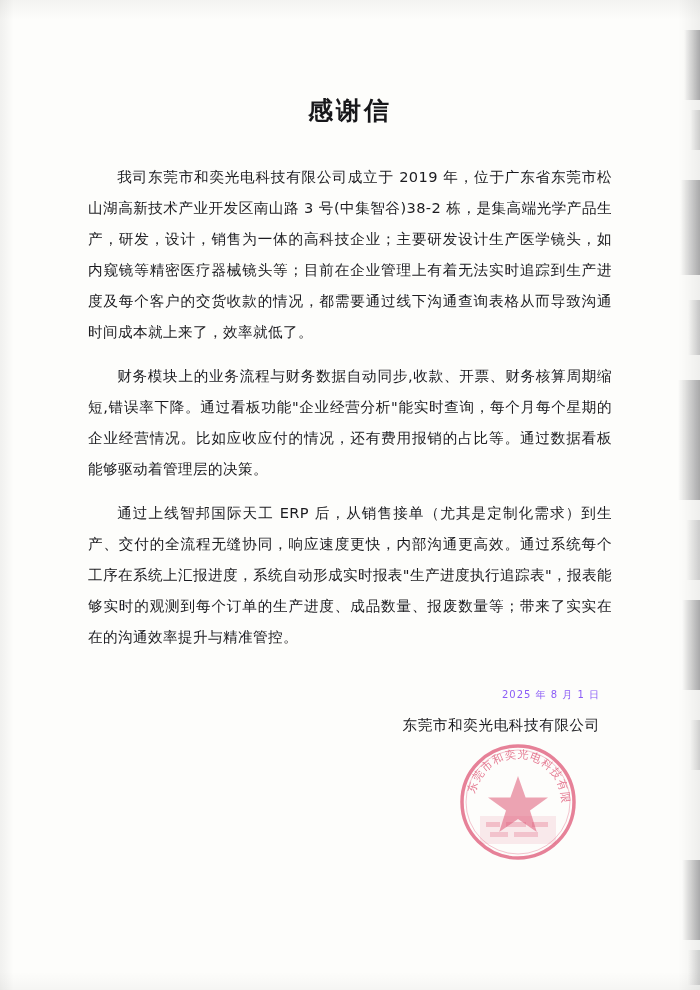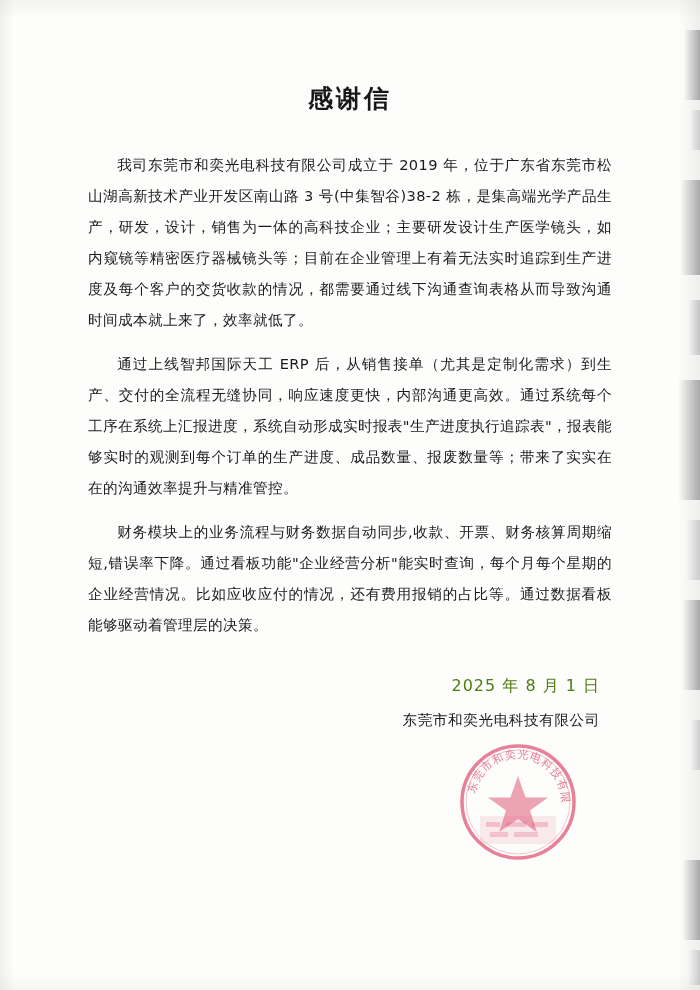--- a/index.html
+++ b/index.html
@@ -45,21 +45,21 @@
   }
   .streak {
     position: absolute;
     right: 0;
     background: linear-gradient(90deg, rgba(120,120,125,0) 0%, rgba(70,70,75,0.75) 100%);
   }
 
   .content {
     position: absolute;
     left: 88px;
-    top: 0;
+    top: 12px;
     width: 524px;
     height: 698px;
   }
 
   .doc-title {
     text-align: center;
     font-size: 25px;
     font-weight: bold;
     letter-spacing: 3px;
     color: #17171a;
@@ -84,22 +84,22 @@
   }
 
   .sign-block {
     margin-top: 36px;
     text-align: right;
     padding-right: 12px;
     position: relative;
     z-index: 3;
   }
   .sign-date {
-    font-size: 16px;
-    color: #4d7c0f;
+    font-size: 10px;
+    color: #8b5cf6;
     letter-spacing: 1px;
     margin-bottom: 14px;
     font-family: "DejaVu Sans", sans-serif;
     margin-top: 24px;
   }
   .sign-company {
     font-size: 14.6px;
     color: #1b1b1f;
     letter-spacing: 0.6px;
     font-family: "DejaVu Sans", sans-serif;
@@ -160,22 +160,22 @@
       <rect x="58" y="92" width="24" height="5" fill="#d8345a" opacity="0.26"></rect>
     </svg>
   </div>
 
   <div class="content">
 
     <div class="doc-title">感谢信</div>
 
     <div class="body-text">
       <p class="para">我司东莞市和奕光电科技有限公司成立于 2019 年，位于广东省东莞市松山湖高新技术产业开发区南山路 3 号(中集智谷)38-2 栋，是集高端光学产品生产，研发，设计，销售为一体的高科技企业；主要研发设计生产医学镜头，如内窥镜等精密医疗器械镜头等；目前在企业管理上有着无法实时追踪到生产进度及每个客户的交货收款的情况，都需要通过线下沟通查询表格从而导致沟通时间成本就上来了，效率就低了。</p>
+      <p class="para">财务模块上的业务流程与财务数据自动同步,收款、开票、财务核算周期缩短,错误率下降。通过看板功能"企业经营分析"能实时查询，每个月每个星期的企业经营情况。比如应收应付的情况，还有费用报销的占比等。通过数据看板能够驱动着管理层的决策。</p>
       <p class="para">通过上线智邦国际天工 ERP 后，从销售接单（尤其是定制化需求）到生产、交付的全流程无缝协同，响应速度更快，内部沟通更高效。通过系统每个工序在系统上汇报进度，系统自动形成实时报表"生产进度执行追踪表"，报表能够实时的观测到每个订单的生产进度、成品数量、报废数量等；带来了实实在在的沟通效率提升与精准管控。</p>
-      <p class="para">财务模块上的业务流程与财务数据自动同步,收款、开票、财务核算周期缩短,错误率下降。通过看板功能"企业经营分析"能实时查询，每个月每个星期的企业经营情况。比如应收应付的情况，还有费用报销的占比等。通过数据看板能够驱动着管理层的决策。</p>
     </div>
 
     <div class="sign-block">
       <div class="sign-date">2025 年 8 月 1 日</div>
       <div class="sign-company">东莞市和奕光电科技有限公司</div>
     </div>
 
   </div>
 </div>
 

